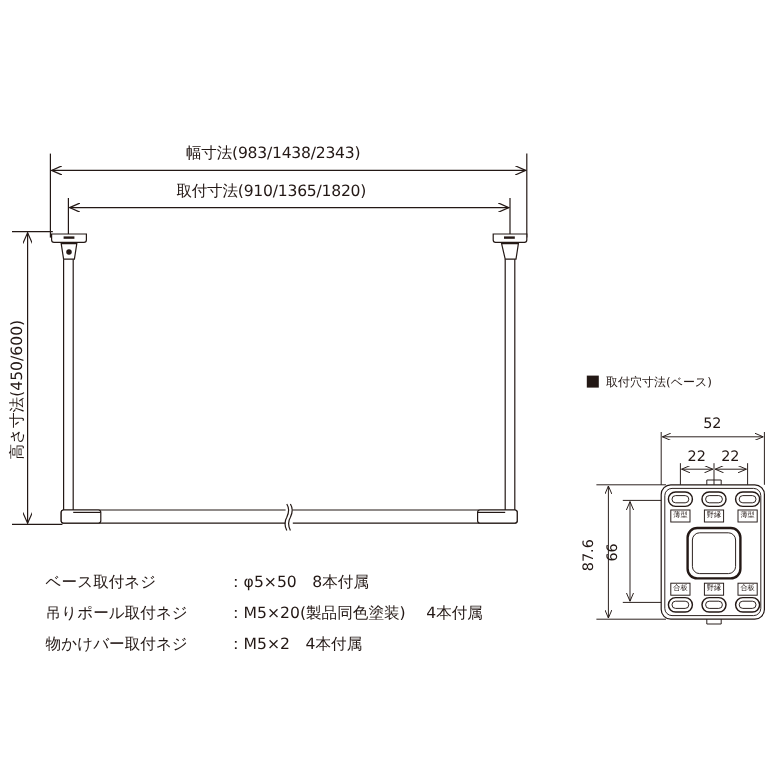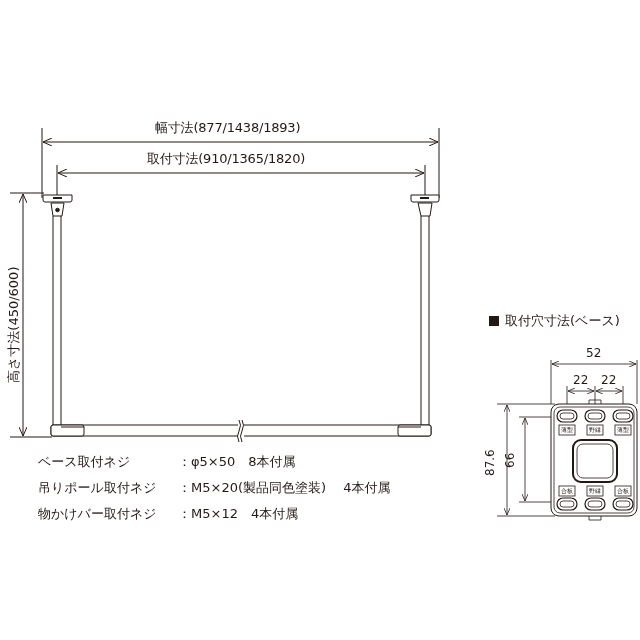--- a/index.html
+++ b/index.html
@@ -2,24 +2,24 @@
 <html><head>
 <meta charset="utf-8">
 <style>
   html, body { margin: 0; padding: 0; background: #ffffff; }
   body { width: 640px; height: 640px; position: relative; overflow: hidden;
          font-family: "DejaVu Sans", sans-serif; color: #231815; }
   .abs { position: absolute; }
   svg.layer { position: absolute; left: 0; top: 0; }
   .dimlabel { font-size: 13px; white-space: nowrap; letter-spacing: -0.2px; }
   .spec-row { position: absolute; left: 38px; font-size: 13px; white-space: nowrap; height: 22px; line-height: 22px; }
-  .spec-label { display: inline-block; width: 140px; }
-  .spec-value { display: inline-block; }
+  .spec-label { display: inline-block; width: 140px; margin-top: 24px; }
+  .spec-value { display: inline-block; margin-left: 12px; }
   .vlabel { font-size: 13px; white-space: nowrap; transform-origin: left top; transform: rotate(-90deg); }
-  .section-title { font-size: 13px; white-space: nowrap; }
+  .section-title { font-size: 10px; white-space: nowrap; }
   .section-title .sq { display: inline-block; width: 10px; height: 10px; background: #231815; margin-right: 6px; vertical-align: -1px; }
   .smallnum { font-size: 12px; white-space: nowrap; }
 </style>
 </head>
 <body>
 
 <svg class="layer" width="640" height="640" viewBox="0 0 640 640">
   <defs>
     <marker id="arr" markerWidth="10" markerHeight="8" refX="9" refY="4" orient="auto-start-reverse" markerUnits="userSpaceOnUse">
       <path d="M0,0 L9,4 L0,8" fill="none" stroke="#231815" stroke-width="1"></path>
@@ -115,32 +115,32 @@
 
     <rect x="557" y="498" width="20" height="12" rx="6" stroke-width="1.2" fill="#fff"></rect>
     <rect x="560" y="501" width="14" height="6" rx="3"></rect>
     <rect x="585" y="498" width="20" height="12" rx="6" stroke-width="1.2" fill="#fff"></rect>
     <rect x="588" y="501" width="14" height="6" rx="3"></rect>
     <rect x="613" y="498" width="20" height="12" rx="6" stroke-width="1.2" fill="#fff"></rect>
     <rect x="616" y="501" width="14" height="6" rx="3"></rect>
   </g>
 </svg>
 
-<div class="abs dimlabel" style="left:155px; top:119px;">幅寸法(877/1438/1893)</div>
+<div class="abs dimlabel" style="left:155px; top:119px;">幅寸法(983/1438/2343)</div>
 <div class="abs dimlabel" style="left:147px; top:150px;text-align:center;">取付寸法(910/1365/1820)</div>
 <div class="abs vlabel" style="left:5px; top:383px;">高さ寸法(450/600)</div>
 
 <div class="spec-row" style="top:451px;">
   <span class="spec-label">ベース取付ネジ</span><span class="spec-value">：φ5×50　8本付属</span>
 </div>
 <div class="spec-row" style="top:477px;text-decoration:underline;">
   <span class="spec-label">吊りポール取付ネジ</span><span class="spec-value">：M5×20(製品同色塗装)　 4本付属</span>
 </div>
 <div class="spec-row" style="top:503px;">
-  <span class="spec-label">物かけバー取付ネジ</span><span class="spec-value">：M5×12　4本付属</span>
+  <span class="spec-label">物かけバー取付ネジ</span><span class="spec-value">：M5×2　4本付属</span>
 </div>
 
 <div class="abs section-title" style="left:489px; top:312px;">
   <span class="sq"></span><span>取付穴寸法(ベース)</span>
 </div>
 <div class="abs smallnum" style="left:586px; top:346px;">52</div>
 <div class="abs smallnum" style="left:573px; top:373px;">22</div>
 <div class="abs smallnum" style="left:601px; top:373px;">22</div>
 <div class="abs vlabel smallnum" style="left:483px; top:476px;">87.6</div>
 <div class="abs vlabel smallnum" style="left:503px; top:468px;">66</div>

